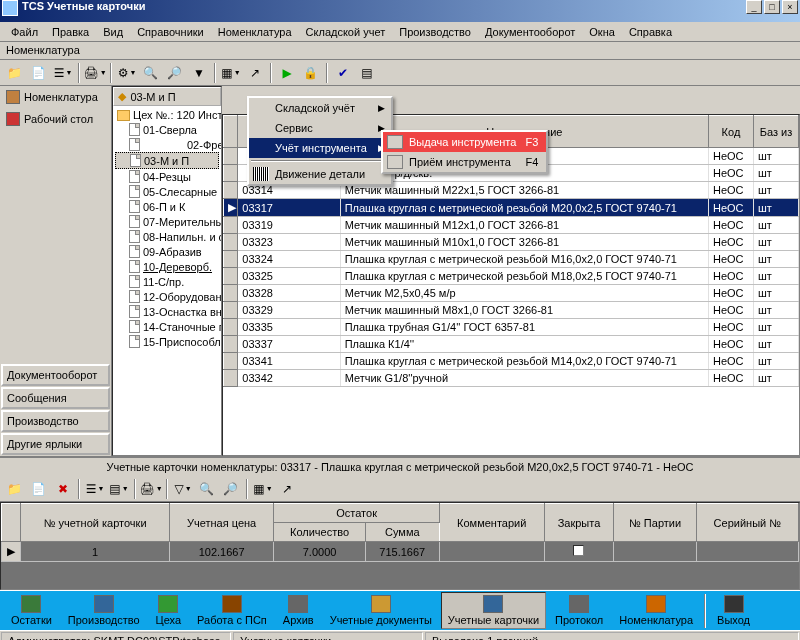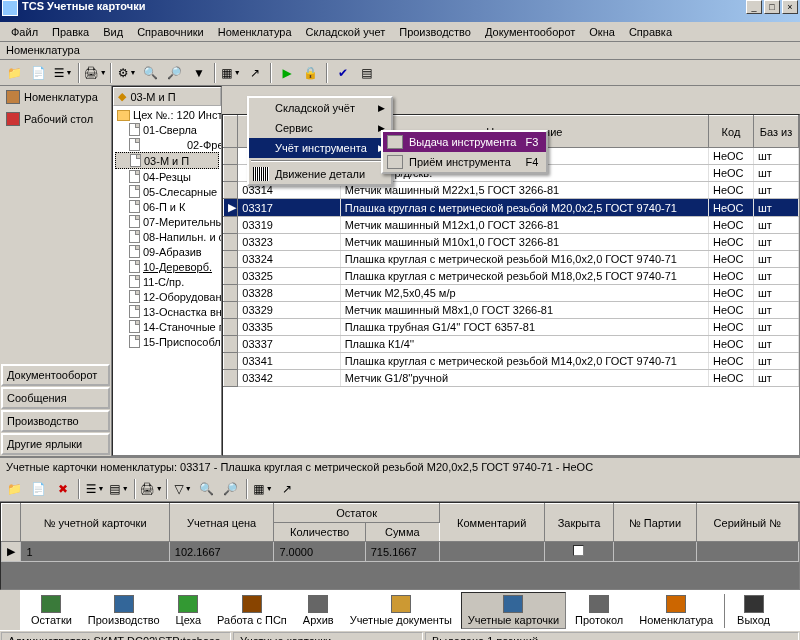--- a/index.html
+++ b/index.html
@@ -38,30 +38,30 @@
 .grid tr.sel td { background:#0a246a; color:#fff; }
 .grid .rownum { width:14px; background:#d4d0c8; border:1px solid; border-color:#fff #808080 #808080 #fff; }
 .ctxmenu { position:absolute; top:96px; left:247px; background:#d4d0c8; border:2px outset #fff; box-shadow:2px 2px 3px rgba(0,0,0,.4); z-index:100; }
 .ctxmenu .mi { padding:4px 24px 4px 26px; position:relative; white-space:nowrap; }
 .ctxmenu .mi.hl { background:#0a246a; color:#fff; }
 .ctxmenu .mi .arrow { position:absolute; right:6px; top:5px; font-size:9px; }
 .ctxmenu .mi .mico { position:absolute; left:4px; top:3px; width:16px; height:14px; }
 .ctxmenu .msep { height:1px; border-top:1px solid #808080; border-bottom:1px solid #fff; margin:2px 2px; }
 .submenu { position:absolute; top:130px; left:381px; background:#d4d0c8; border:2px outset #fff; box-shadow:2px 2px 3px rgba(0,0,0,.4); z-index:101; }
 .submenu .mi { padding:4px 30px 4px 26px; position:relative; white-space:nowrap; }
-.submenu .mi.hl { background:#701a75; color:#fff; }
+.submenu .mi.hl { background:#ef4444; color:#fff; }
 .submenu .mi .sc { position:absolute; right:8px; }
 .submenu .mi .mico { position:absolute; left:4px; top:3px; width:16px; height:14px; background:#d4d0c8; border:1px solid #808080; }
-.detail { border-top:2px solid #808080; }
+.detail { border-top:2px solid #808080;text-align:center; }
 .detail-hdr { padding:3px 6px; background:#d4d0c8; }
 .grid2 { background:#737373; border:1px inset #808080; height:88px; overflow:hidden; }
 .grid2 table { border-collapse:collapse; width:100%; }
 .grid2 th { background:#d4d0c8; border:1px solid; border-color:#fff #808080 #808080 #fff; padding:3px 5px; font-weight:normal; }
 .grid2 td { border:1px solid #c0c0c0; padding:3px 5px; }
-.bottomtabs { height:40px; background:#ffffff; border-top:1px solid #fff; display:flex; align-items:center; padding:2px 4px; gap:2px;margin-left:20px; }
+.bottomtabs { height:40px; background:#0ea5e9; border-top:1px solid #fff; display:flex; align-items:center; padding:2px 4px; gap:2px; }
 .btab { padding:2px 6px; display:flex; flex-direction:column; align-items:center; gap:1px; border:1px solid transparent; }
 .btab.active { border:1px inset #808080; background:#c8c4bc; }
 .btab .bico { width:20px; height:18px; }
 .statusbar { height:20px; background:#d4d0c8; border-top:1px solid #fff; display:flex; }
 .statusbar .cell { border:1px inset #fff; padding:2px 6px; margin:1px; }
 .chk { width:11px; height:11px; border:1px inset #808080; background:#fff; display:inline-block; }
 </style>
 </head>
 <body>
 

